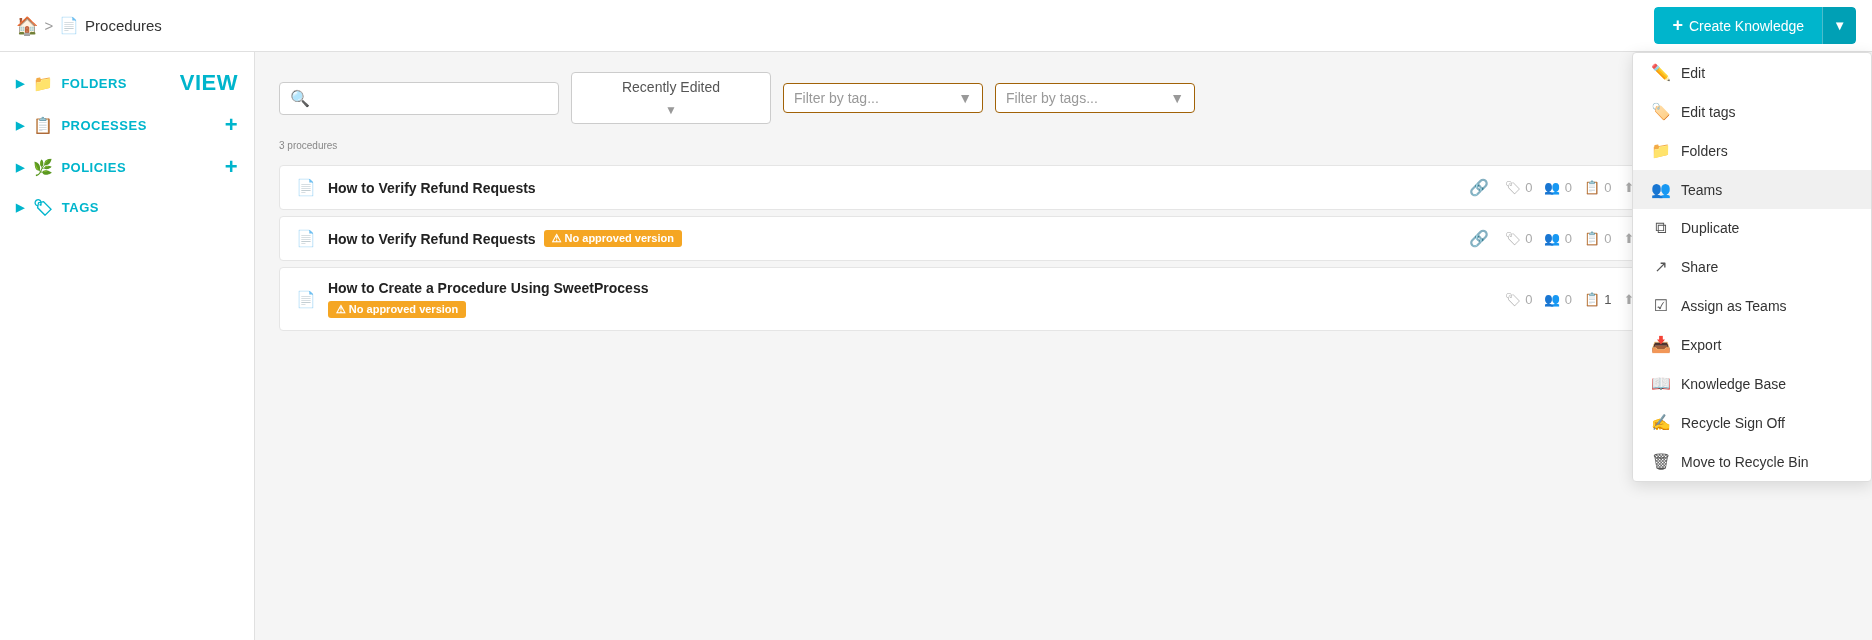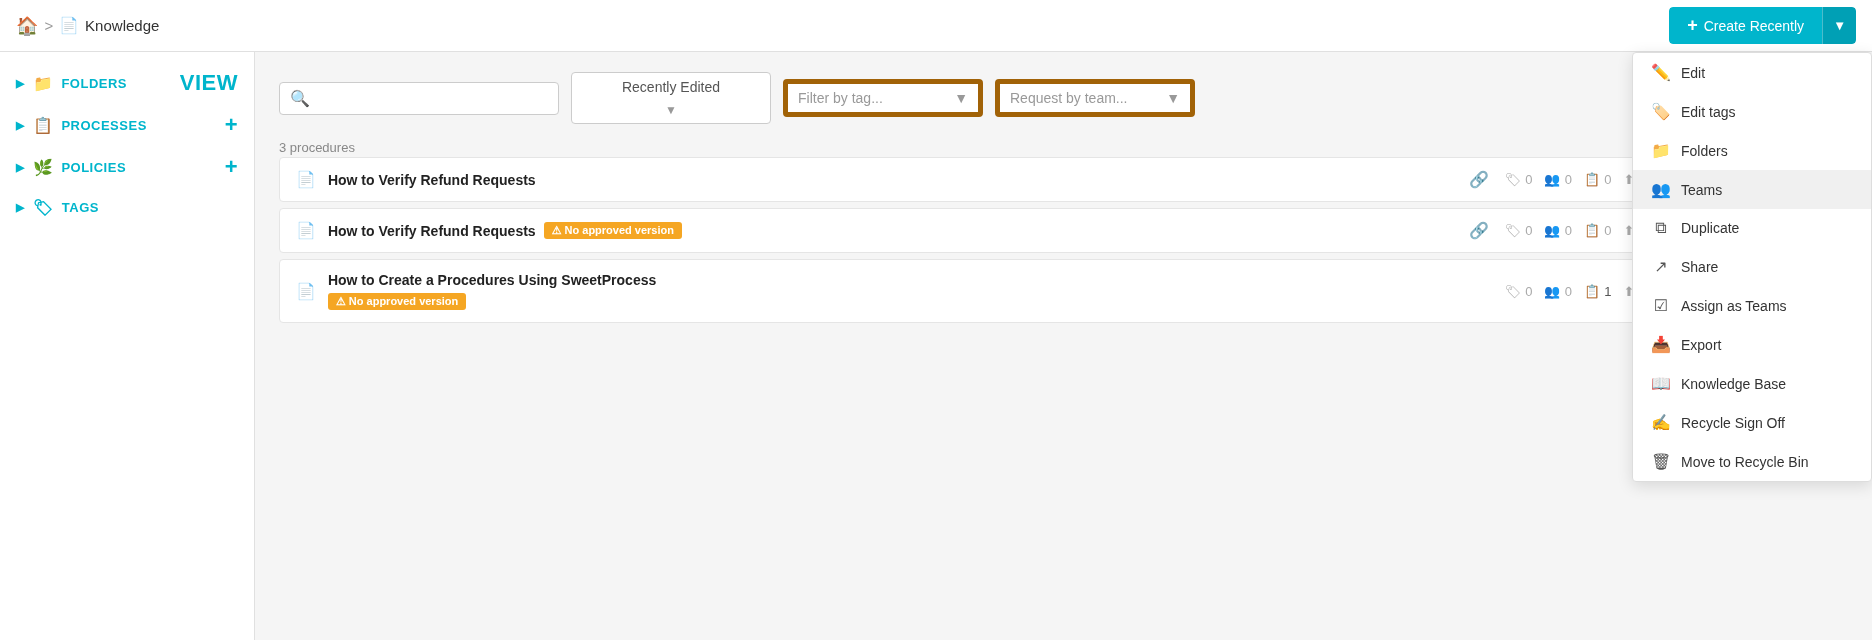--- a/index.html
+++ b/index.html
@@ -145,35 +145,35 @@
       min-width: 200px;
       justify-content: space-between;
       color: #555;
       flex-direction: column;
     }
     .filter-select .chevron { color: #999; font-size: 12px; }
 
     .filter-tag {
       display: flex;
       align-items: center;
-      border: 5px solid #a16207;
+      border: 1px solid #a16207;
       border-radius: 4px;
       background: #fff;
       padding: 6px 10px;
       gap: 0;
       cursor: pointer;
       min-width: 200px;
       justify-content: space-between;
       color: #999;
     }
 
     .procedures-count {
-      font-size: 13px;
+      font-size: 10px;
       color: #888;
-      margin-bottom: 2px;
+      margin-bottom: 14px;
     }
 
     
     .procedure-item {
       background: #fff;
       border: 1px solid #e5e5e5;
       border-radius: 4px;
       margin-bottom: 6px;
       padding: 12px 16px;
       display: flex;
@@ -248,28 +248,28 @@
   </style>
 </head>
 <body>
 
 <div class="top-bar">
   <div class="breadcrumb">
     <span class="home-icon">🏠</span>
     <span class="sep">&gt;</span>
     <span class="page-name">
       <span class="doc-icon">📄</span>
-      <span>Knowledge</span>
+      <span>Procedures</span>
     </span>
   </div>
   <div class="top-right">
     <div class="create-btn-wrap">
       <button class="create-btn">
         <span class="plus">+</span>
-        <span>Create Recently</span>
+        <span>Create Knowledge</span>
       </button>
       <button class="create-btn-dropdown">▼</button>
     </div>
   </div>
 </div>
 
 <div class="layout">
 
   <div class="sidebar">
     <div class="sidebar-item">
@@ -306,21 +306,21 @@
       </div>
       <div class="filter-select">
         <span>Recently Edited</span>
         <span class="chevron">▼</span>
       </div>
       <div class="filter-tag">
         <span>Filter by tag...</span>
         <span class="chevron">▼</span>
       </div>
       <div class="filter-tag">
-        <span>Request by team...</span>
+        <span>Filter by tags...</span>
         <span class="chevron">▼</span>
       </div>
     </div>
 
     <div class="procedures-count">3 procedures</div>
 
     <div class="procedure-item">
       <span class="proc-icon">📄</span>
       <div class="proc-title-wrap">
         <div class="proc-title">How to Verify Refund Requests</div>
@@ -386,21 +386,21 @@
           </div>
         </div>
         <span class="edit-time">Edited an hour ago</span>
       </div>
     </div>
 
     <div class="procedure-item">
       <span class="proc-icon">📄</span>
       <div class="proc-title-wrap">
         <div class="proc-title">
-          <span>How to Create a Procedures Using SweetProcess</span>
+          <span>How to Create a Procedure Using SweetProcess</span>
         </div>
         <div style="margin-top:4px;">
           <span class="no-approved-badge">⚠ No approved version</span>
         </div>
       </div>
       <div class="proc-meta">
         <div class="proc-stats">
           <div class="stat-item">
             <span>🏷</span>
             <span class="stat-count">0</span>

